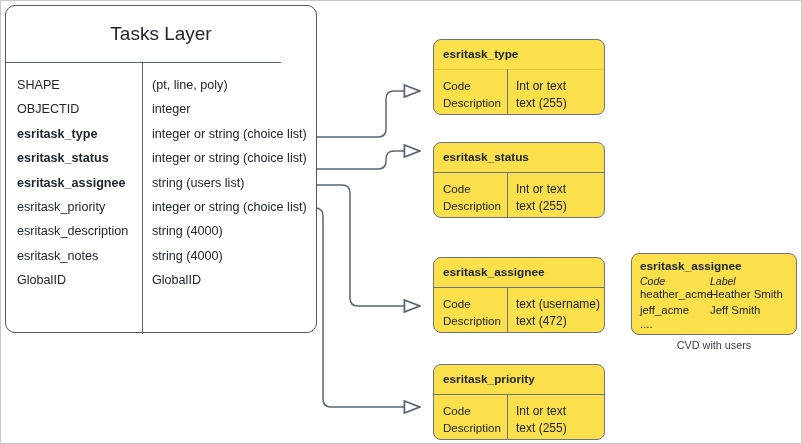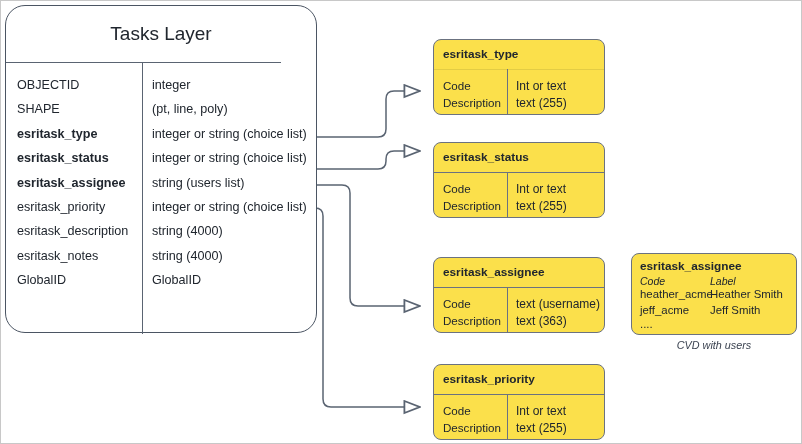--- a/index.html
+++ b/index.html
@@ -22,21 +22,21 @@
 
   
   .entity-main {
     position: absolute;
     left: 4px;
     top: 4px;
     width: 312px;
     height: 328px;
     background: #ffffff;
     border: 1.6px solid #4b5563;
-    border-radius: 20px;
+    border-radius: 10px;
     box-sizing: border-box;
   }
   .entity-main-title {
     position: absolute;
     left: 0;
     top: 0;
     width: 100%;
     height: 56px;
     line-height: 56px;
     text-align: center;
@@ -179,21 +179,20 @@
     font-size: 11.4px;
     color: #20262e;
   }
   .cvd-caption {
     position: absolute;
     left: 630px;
     top: 338px;
     width: 166px;
     text-align: center;
     font-size: 10.8px;
-    font-style: italic;
     color: #3a4250;
   }
 
   
   #connectors {
     position: absolute;
     left: 0; top: 0;
     width: 802px;
     height: 444px;
     pointer-events: none;
@@ -222,26 +221,26 @@
     </g>
   </svg>
 
   <div class="entity-main">
     <div class="entity-main-title">Tasks Layer</div>
     <div class="entity-main-hrule"></div>
     <div class="entity-main-vrule"></div>
 
     <div class="field-rows">
       <div class="field-row">
+        <span class="field-name">SHAPE</span>
+        <span class="field-type">(pt, line, poly)</span>
+      </div>
+      <div class="field-row">
         <span class="field-name">OBJECTID</span>
         <span class="field-type">integer</span>
-      </div>
-      <div class="field-row">
-        <span class="field-name">SHAPE</span>
-        <span class="field-type">(pt, line, poly)</span>
       </div>
       <div class="field-row bold">
         <span class="field-name">esritask_type</span>
         <span class="field-type">integer or string (choice list)</span>
       </div>
       <div class="field-row bold">
         <span class="field-name">esritask_status</span>
         <span class="field-type">integer or string (choice list)</span>
       </div>
       <div class="field-row bold">
@@ -287,21 +286,21 @@
 text (255)</div>
   </div>
 
   <div class="domain-box" style="left:432px; top:256px; width:172px; height:76px;">
     <div class="domain-title">esritask_assignee</div>
     <div class="domain-hrule"></div>
     <div class="domain-vrule"></div>
     <div class="domain-col-left">Code
 Description</div>
     <div class="domain-col-right">text  (username)
-text (363)</div>
+text (472)</div>
   </div>
 
   <div class="domain-box" style="left:432px; top:363px; width:172px; height:76px;">
     <div class="domain-title">esritask_priority</div>
     <div class="domain-hrule"></div>
     <div class="domain-vrule"></div>
     <div class="domain-col-left">Code
 Description</div>
     <div class="domain-col-right">Int or text
 text (255)</div>

